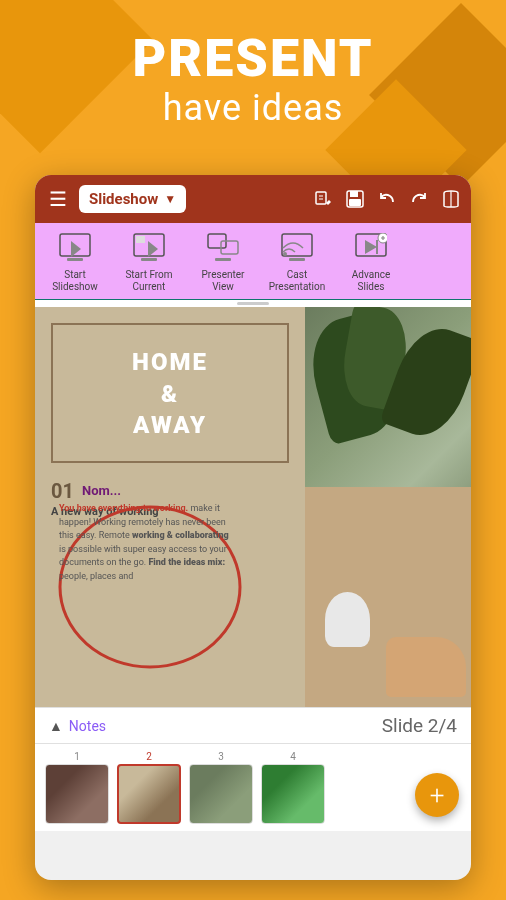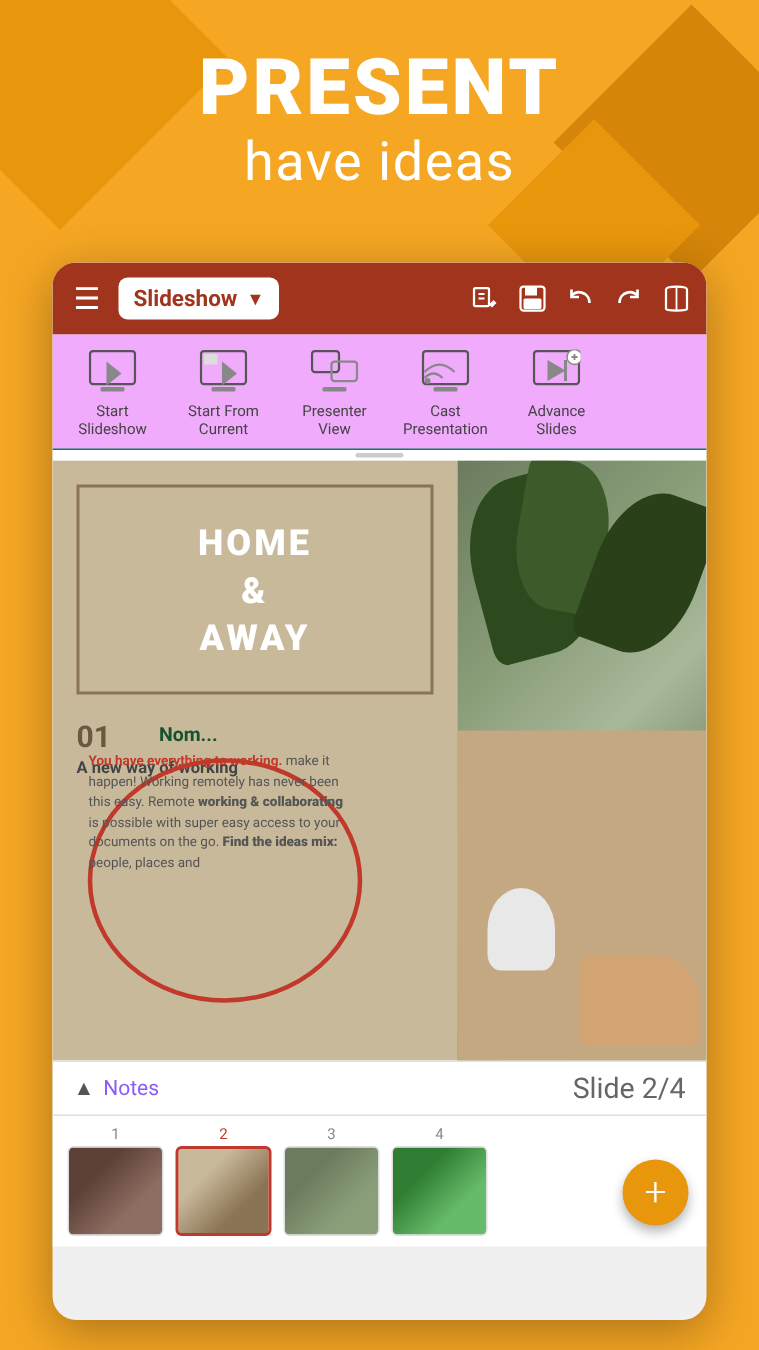--- a/index.html
+++ b/index.html
@@ -217,32 +217,31 @@
       color: white;
       text-align: center;
       line-height: 1.3;
       letter-spacing: 2px;
     }
     .slide-number-row {
       display: flex;
       align-items: flex-start;
       padding: 0 16px;
       margin-top: 6px;
-      gap: 24px;
     }
     .slide-num-label {
       font-size: 20px;
       font-weight: 700;
       color: #6B5840;
       margin-right: 8px;
     }
     .slide-section-title {
       font-size: 13px;
       font-weight: 700;
-      color: #14532d;
+      color: #701a75;
       margin-top: 4px;
     }
 
     
     .circle-annotation {
       position: absolute;
       bottom: 30px;
       left: 10px;
       width: 200px;
       height: 185px;

